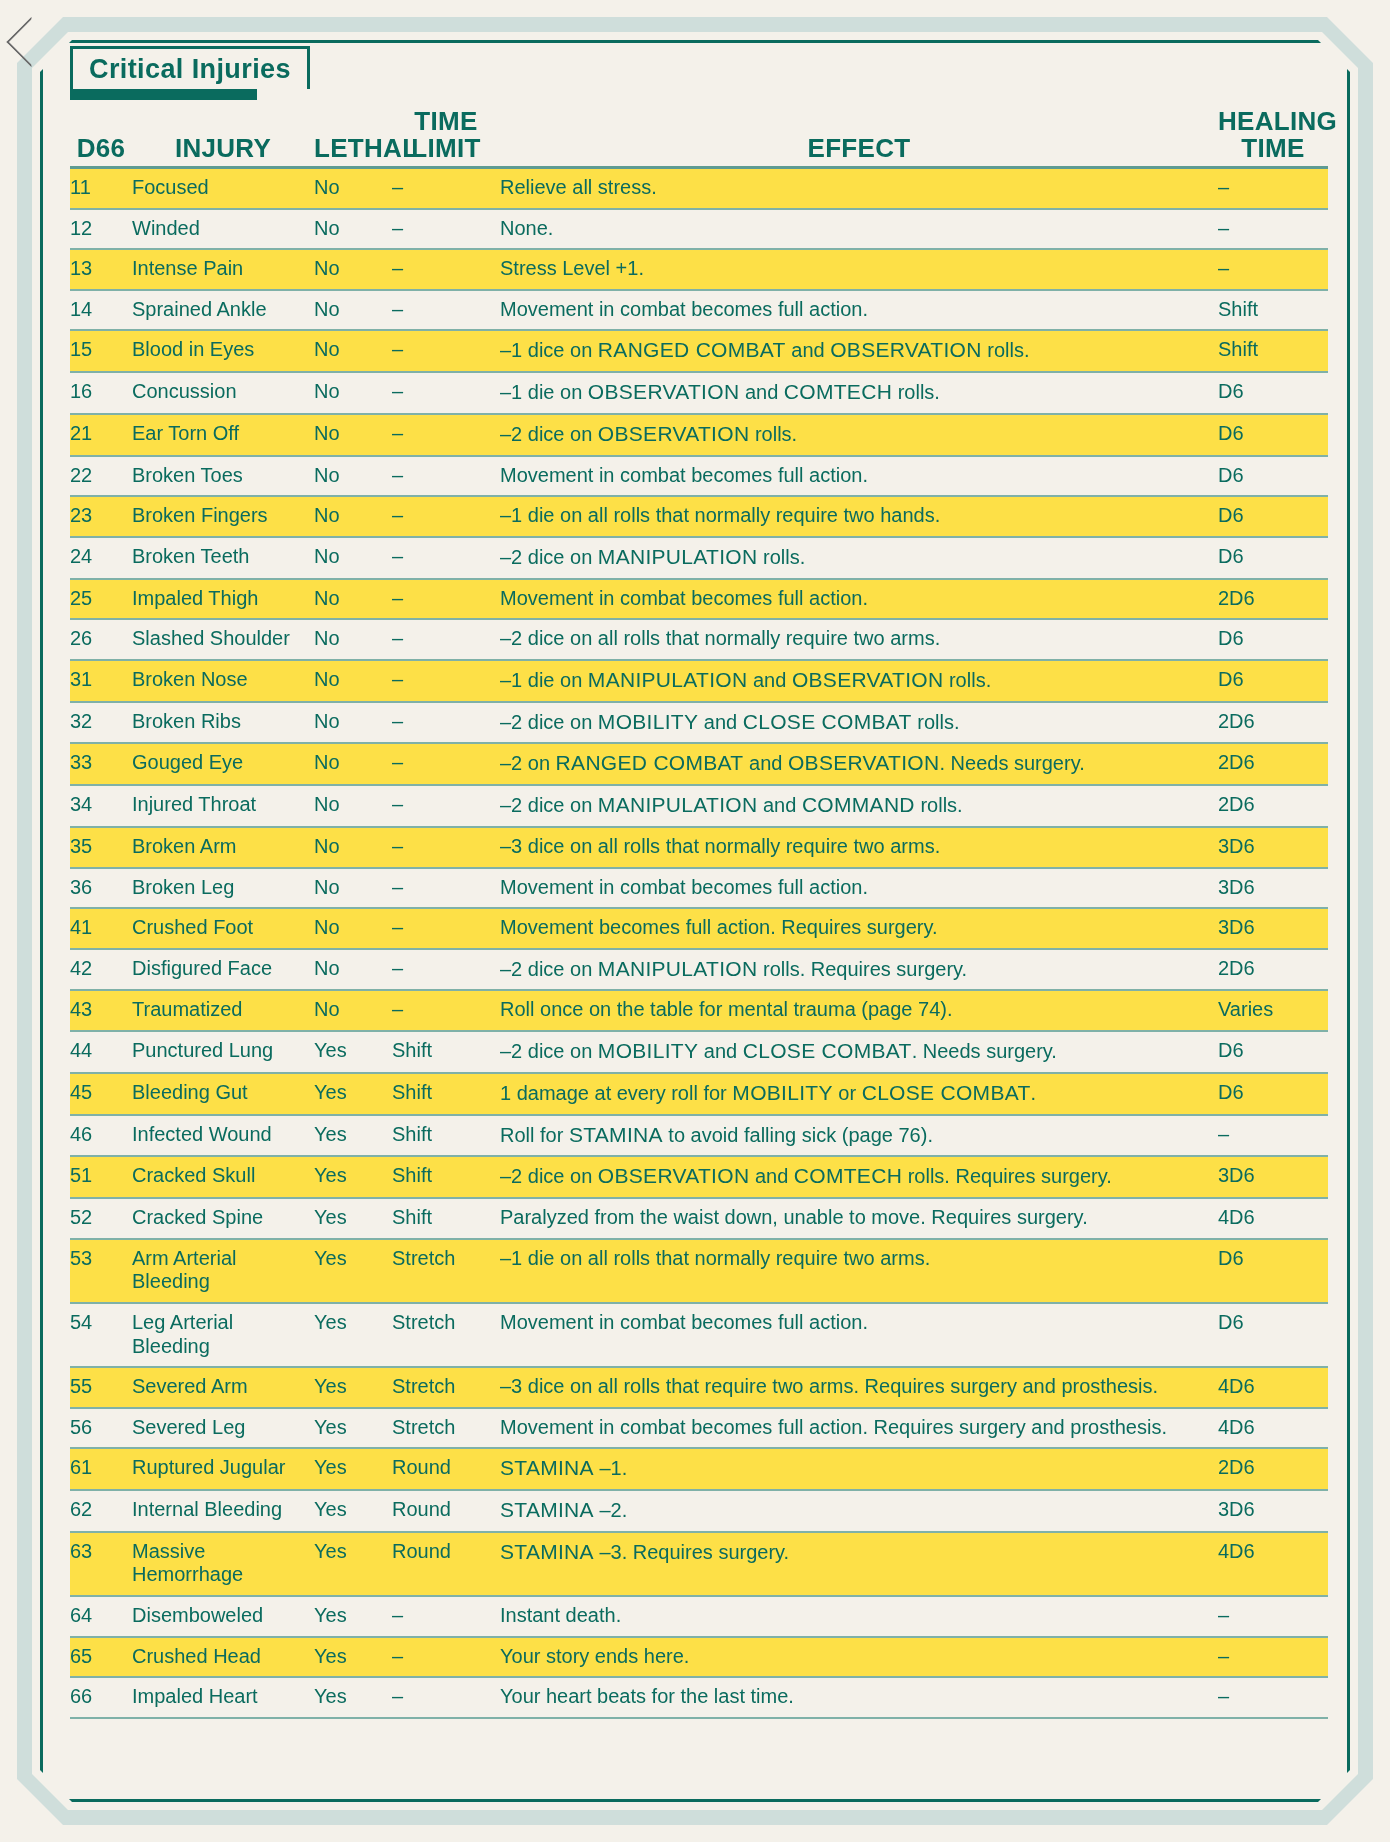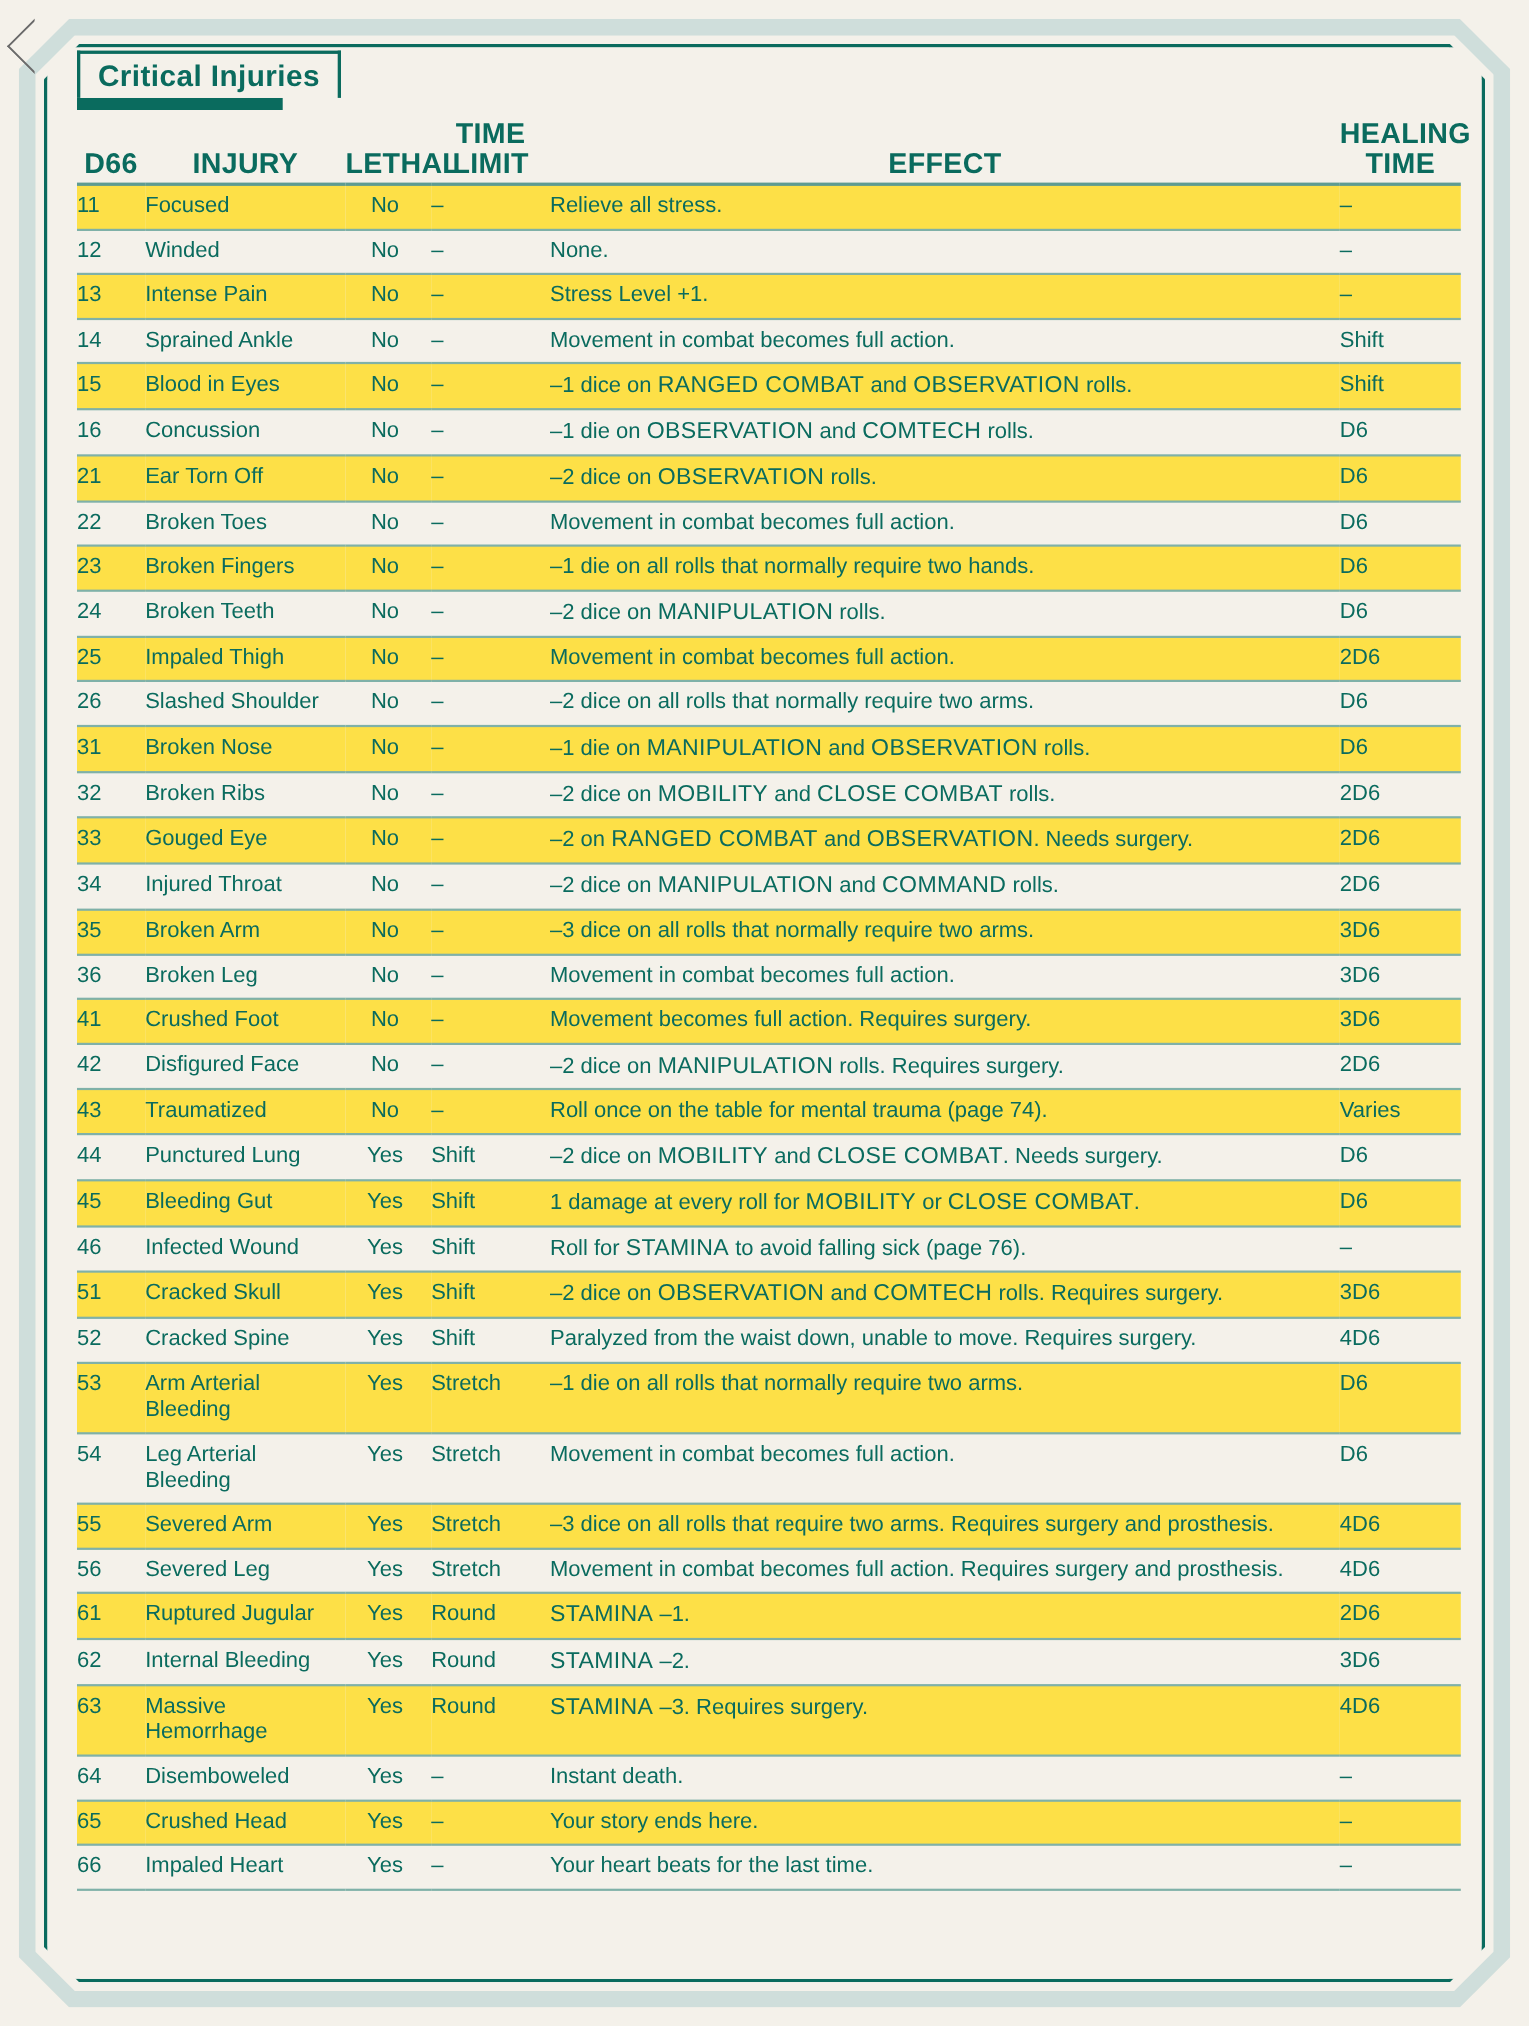--- a/index.html
+++ b/index.html
@@ -80,21 +80,21 @@
   }
   table.ci thead tr{border-bottom:3px solid #5e9b92;}
   table.ci td{
     font-size:20px;color:#0a6b5e;padding:7px 6px 8px 0;
     vertical-align:top;line-height:1.18;
   }
   table.ci tbody tr{border-bottom:2px solid #7fb1a8;}
   table.ci tbody tr.alt{background:#fde047;}
   td.c-d66{width:62px;padding-left:4px;}
   td.c-inj{width:182px;}
-  td.c-let{width:78px;text-align:center;}
+  td.c-let{width:78px;}
   td.c-tim{width:108px;}
   td.c-eff{width:none;margin-left:27px;}
   td.c-heal{width:110px;}
   th.h-d66{width:62px;padding-left:4px;}
   th.h-inj{width:182px;}
   th.h-let{width:78px;}
   th.h-tim{width:108px;}
   th.h-heal{width:110px;}
   .sk{font-weight:normal;font-size:21px;letter-spacing:.3px;}
 </style>

